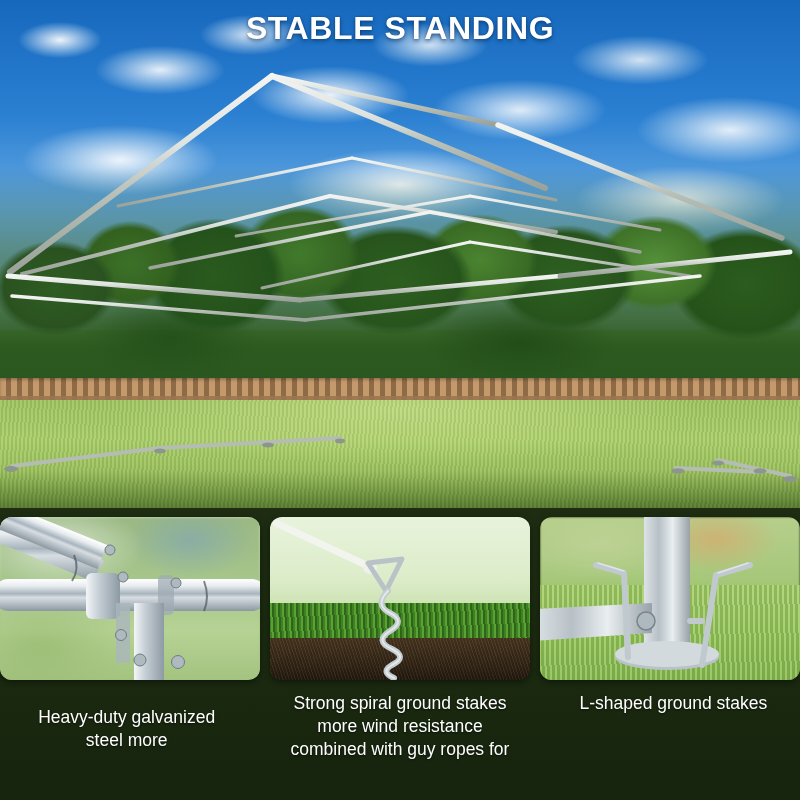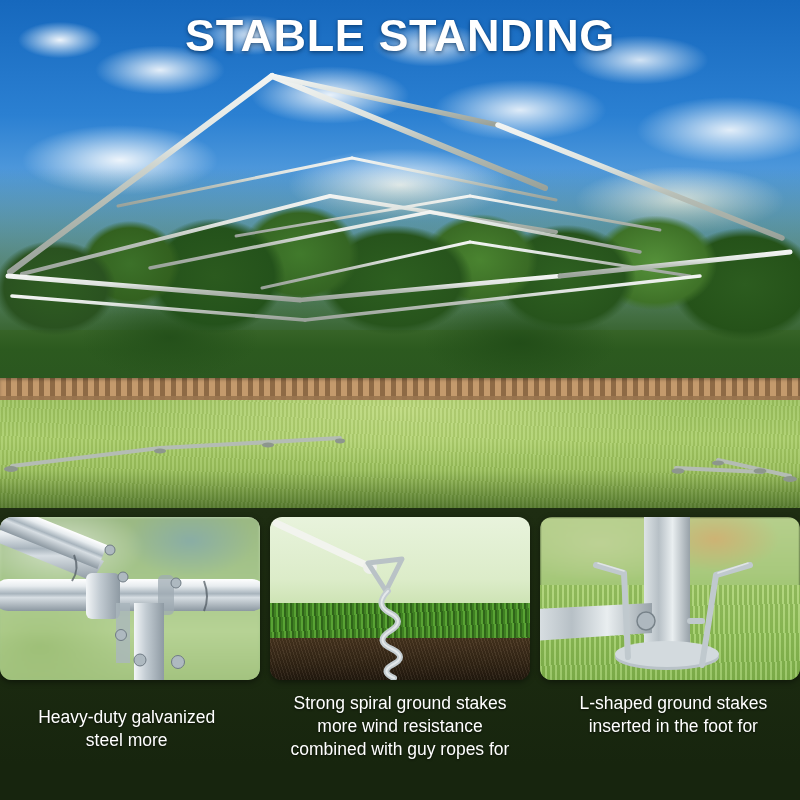--- a/index.html
+++ b/index.html
@@ -52,21 +52,21 @@
         repeating-linear-gradient(94deg,rgba(255,255,255,.10) 0px,rgba(255,255,255,.10) 2px,rgba(0,0,0,.06) 2px,rgba(0,0,0,.06) 4px),
         radial-gradient(420px 80px at 400px 10px,#bcd97a 0%,rgba(188,217,122,0) 70%),
         linear-gradient(180deg,#9dc45f 0%,#a8cd66 35%,#94bb55 75%,#7da843 100%);}
   .lawn-shadow{position:absolute;left:0;top:470px;width:800px;height:40px;
        background:linear-gradient(180deg,rgba(40,70,20,0) 0%,rgba(35,62,18,.45) 100%);}
 
   
   .frame{position:absolute;left:0;top:0;width:800px;height:510px;}
 
   .hero-title{position:absolute;left:0;top:10px;width:800px;text-align:center;
-        font-size:45px;font-weight:bold;letter-spacing:.6px;color:#ffffff;
+        font-size:32px;font-weight:bold;letter-spacing:.6px;color:#ffffff;
         text-shadow:0 2px 4px rgba(0,40,80,.55),0 0 2px rgba(0,30,70,.4);}
 
   
   .bottom{position:absolute;left:0;top:508px;width:800px;height:292px;
         background:
           linear-gradient(180deg,#1e2d12 0%,#1b2a10 52%,#17250e 88%,#17250e 100%);}
 
   .cards{position:absolute;left:0;top:517px;width:800px;height:163px;display:flex;gap:10px;}
   .card{position:relative;flex:1;border-radius:12px;overflow:hidden;
         box-shadow:0 2px 6px rgba(0,0,0,.45);}
@@ -313,17 +313,16 @@
       <div>Heavy-duty galvanized</div>
       <div>steel more</div>
     </div>
     <div class="caption">
       <div>Strong spiral ground stakes</div>
       <div>more wind resistance</div>
       <div>combined with guy ropes for</div>
     </div>
     <div class="caption">
       <div>L-shaped ground stakes</div>
-      <div>inserted in the foot for</div>
     </div>
   </div>
 
 </div>
 
 </body></html>

